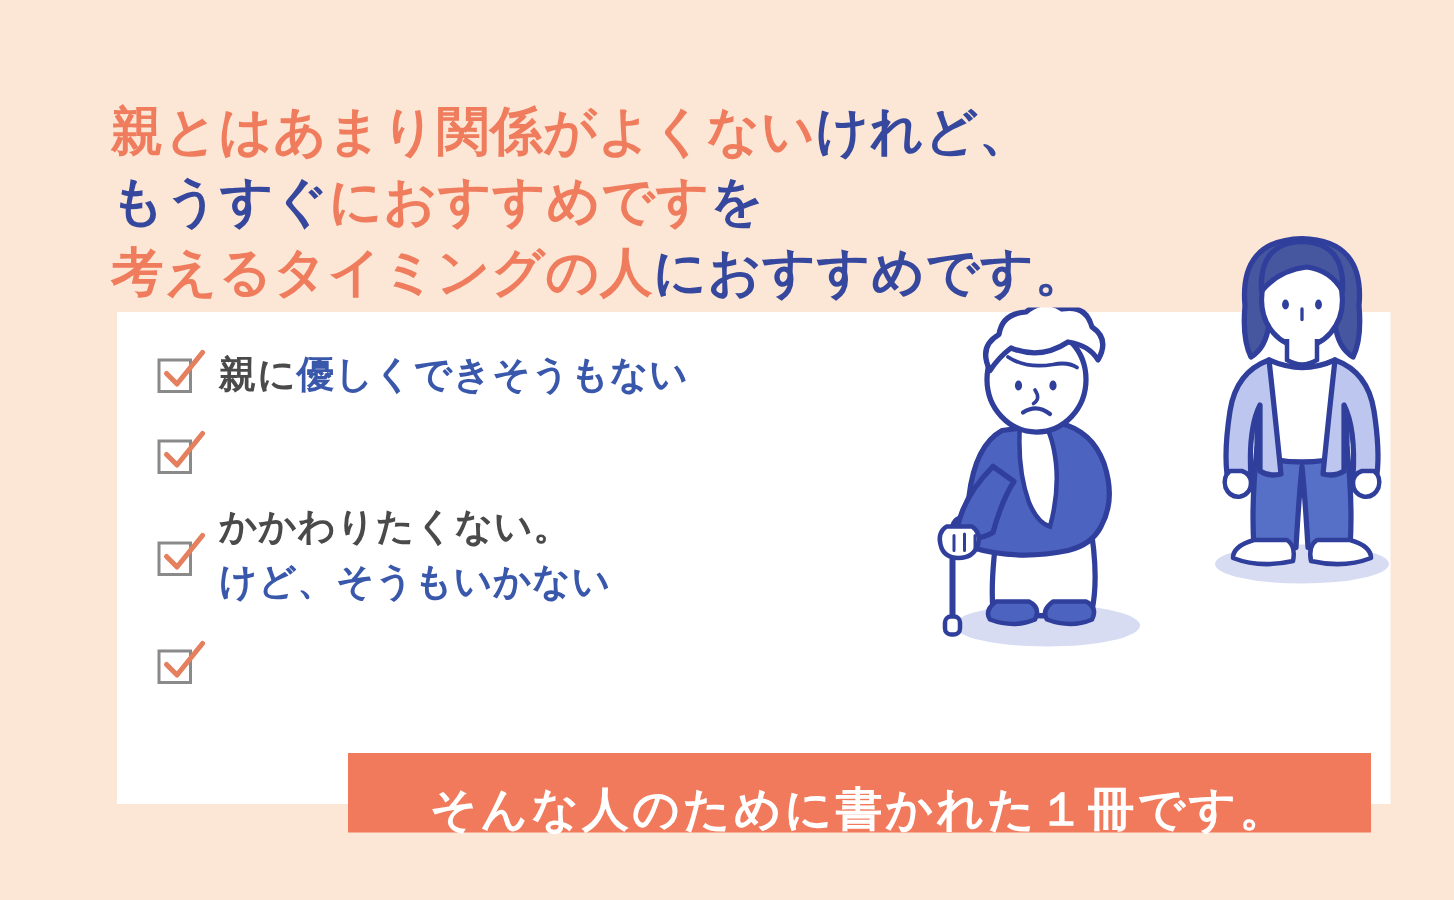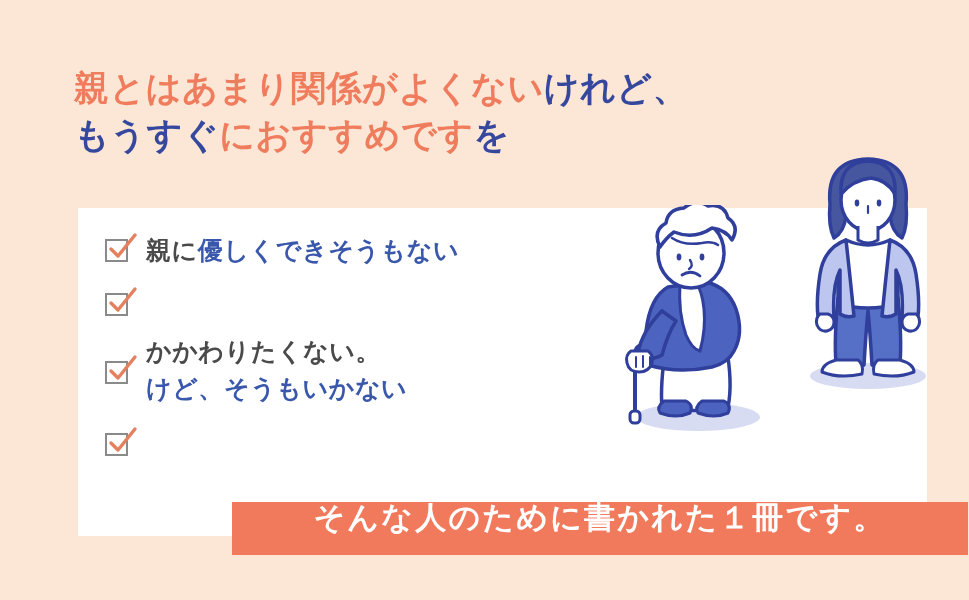--- a/index.html
+++ b/index.html
@@ -91,25 +91,25 @@
   }
   .item-text .b { color: #3a58ab; }
   .item-text .g { color: #4a4a4a; }
   .item-text .ln2 { display: block; }
 
   
   .banner {
     position: absolute;
     left: 232px;
     top: 502px;
-    width: 736px;
+    width: 682px;
     height: 53px;
     background: #f17a5c;
     display: flex;
-    align-items: flex-start;
+    align-items: flex-end;
     justify-content: center;
   }
   .banner-text {
     color: #ffffff;
     font-size: 31px;
     font-weight: 700;
     letter-spacing: 2.2px;
     line-height: 1;
     white-space: nowrap;
   }
@@ -122,20 +122,21 @@
   #fig-adult { left: 788px; top: 148px; width: 160px; height: 245px; }
 </style>
 </head>
 <body>
 
 <div id="poster">
 
   <div class="heading">
     <span class="ln"><span class="or">親とはあまり関係がよくない</span><span class="bl">けれど、</span></span>
     <span class="ln"><span class="bl">もうすぐ</span><span class="or">におすすめです</span><span class="bl">を</span></span>
+    <span class="ln"><span class="or">考えるタイミングの人</span><span class="bl">におすすめです。</span></span>
   </div>
 
   <div class="panel"></div>
 
   <div class="figure" id="fig-elder">
     <svg viewBox="0 0 190 235" width="190" height="235" xmlns="http://www.w3.org/2000/svg">
       <ellipse cx="100" cy="212" rx="62" ry="14" fill="#d7dcf2"></ellipse>
 
       <path d="M37 150 L37 214" stroke="#2f3f9b" stroke-width="4" fill="none" stroke-linecap="round"></path>
       <path d="M37 150 q0 -10 9 -10 q9 0 9 10" stroke="#2f3f9b" stroke-width="4" fill="#fff" stroke-linecap="round"></path>

